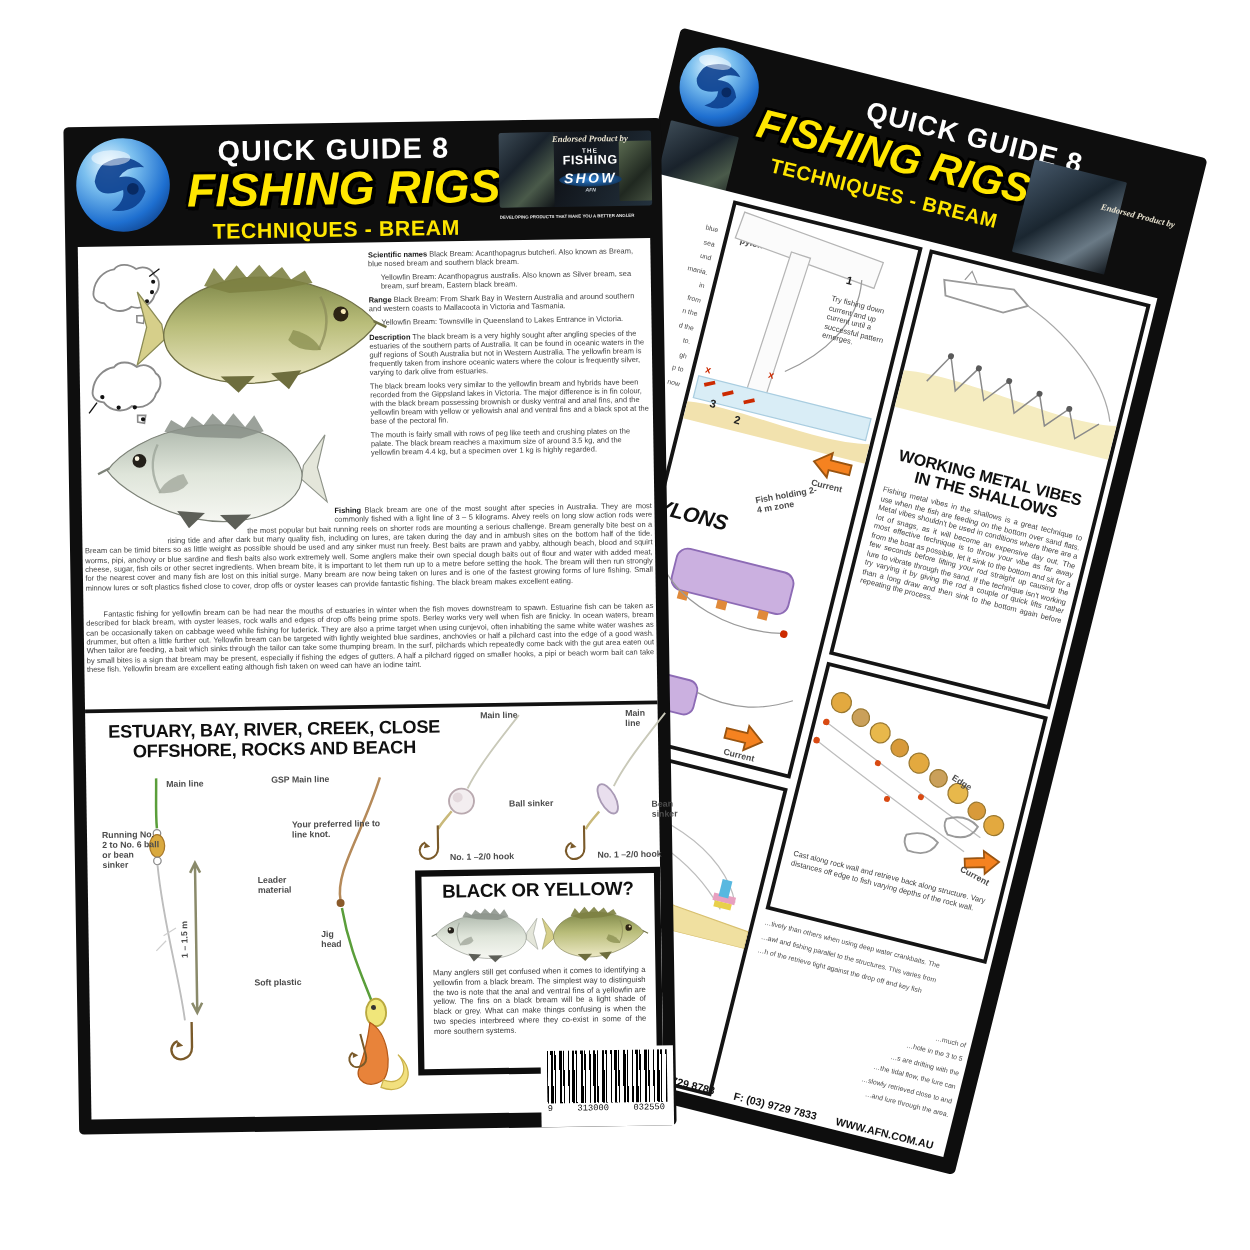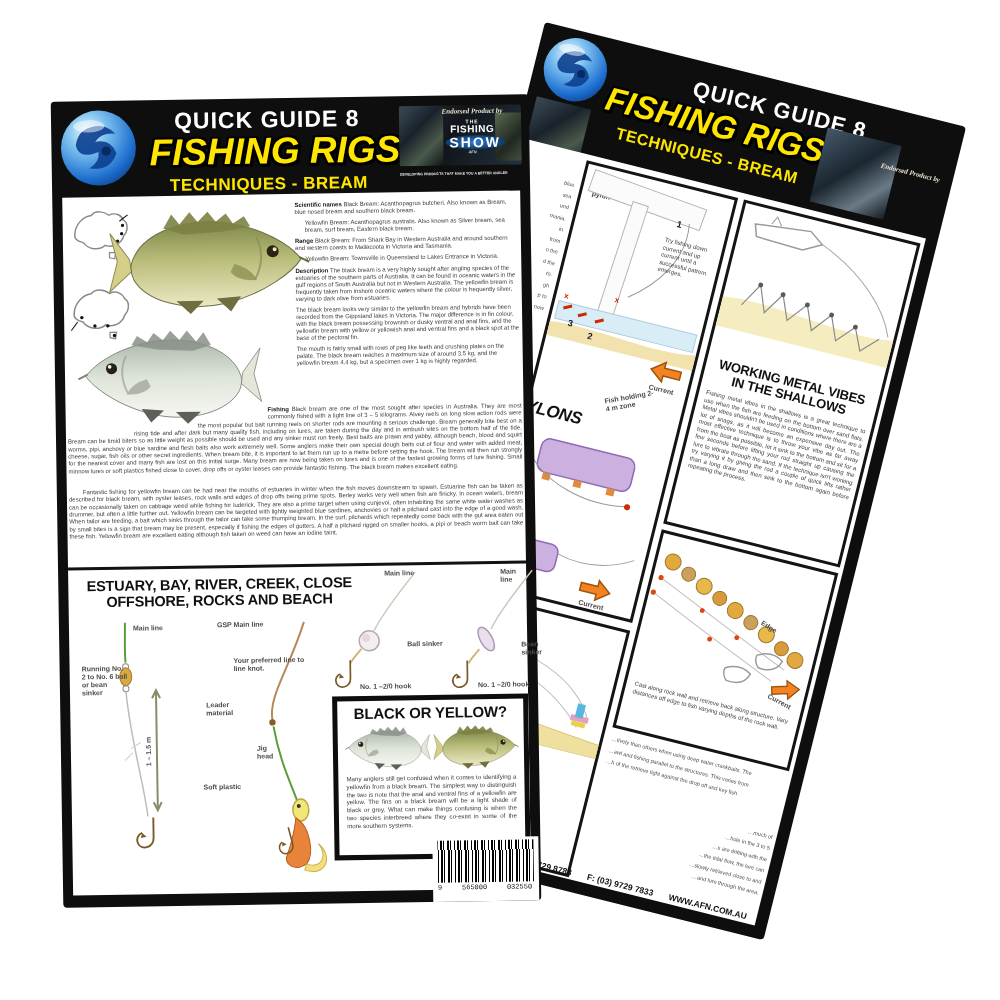--- a/index.html
+++ b/index.html
@@ -14,21 +14,21 @@
   
   .hdr-quick{position:absolute;font-weight:900;color:#ffffff;letter-spacing:1px;white-space:nowrap;}
   .hdr-title{position:absolute;font-weight:900;font-style:italic;color:#ffe600;white-space:nowrap;
     text-shadow:-2px -2px 0 #000,2px -2px 0 #000,-2px 2px 0 #000,2px 2px 0 #000,3px 3px 0 #000,0 3px 0 #000,3px 0 0 #000;}
   .hdr-sub{position:absolute;font-weight:900;color:#ffe600;letter-spacing:.5px;white-space:nowrap;}
   .endorsed-box{position:absolute;background:linear-gradient(120deg,#2a3038 0%,#11151b 45%,#23313d 100%);border-radius:2px;overflow:hidden;}
   .endorsed-script{font-style:italic;font-weight:bold;color:#e8e2cf;font-size:7px;text-align:center;font-family:"Liberation Serif",serif;}
   .fishlogo{color:#fff;font-weight:900;text-align:center;line-height:1;}
   .fishlogo .l1{font-size:5px;letter-spacing:1px;}
   .fishlogo .l2{font-size:10px;letter-spacing:.5px;}
-  .fishlogo .l3{font-size:14px;letter-spacing:2px;color:#fff;background:radial-gradient(ellipse at center,#2e7fd0 0%,#123a66 70%);border-radius:50%;padding:0 4px;display:inline-block;}
+  .fishlogo .l3{font-size:11px;letter-spacing:2px;color:#fff;background:radial-gradient(ellipse at center,#2e7fd0 0%,#123a66 70%);border-radius:50%;padding:0 4px;display:inline-block;font-style:italic;}
   .fishlogo .l4{font-size:4px;font-style:italic;color:#cfd6dd;}
   .tagline{position:absolute;color:#e9e9e9;font-weight:bold;white-space:nowrap;}
   .photo{position:absolute;background:linear-gradient(135deg,#3c4a55 0%,#19222b 40%,#4a5a4a 70%,#101418 100%);border-radius:1px;}
 
   
   .para{font-size:6px;line-height:1.18;color:#3f3f3f;margin:0 0 4px 0;}
   .lead{font-weight:bold;color:#161616;}
   .sp-col{position:absolute;left:232px;top:8px;width:224px;text-align:left;}
   .fpara{position:absolute;font-size:6px;line-height:1.22;color:#3f3f3f;text-align:justify;}
   .fl{float:left;}
@@ -423,20 +423,20 @@
             <use href="#bream-olive"></use>
           </svg>
         <div class="boy-text" style="position:absolute;left:0;top:74px;">Many anglers still get confused when it comes to identifying a yellowfin from a black bream. The simplest way to distinguish the two is note that the anal and ventral fins of a yellowfin are yellow. The fins on a black bream will be a light shade of black or grey. What can make things confusing is when the two species interbreed where they co-exist in some of the more southern systems.</div>
         <div class="boy-code">J1066</div>
       </div>
 
       <div class="barcode" style="left:360px;top:646px;">
         <div class="bars"></div>
         <div class="bar-digits">
           <span>9</span>
-          <span>565000</span>
+          <span>313000</span>
           <span>032550</span>
         </div>
       </div>
     </div>
   </div>
 
 </div>
 
 </body></html>

